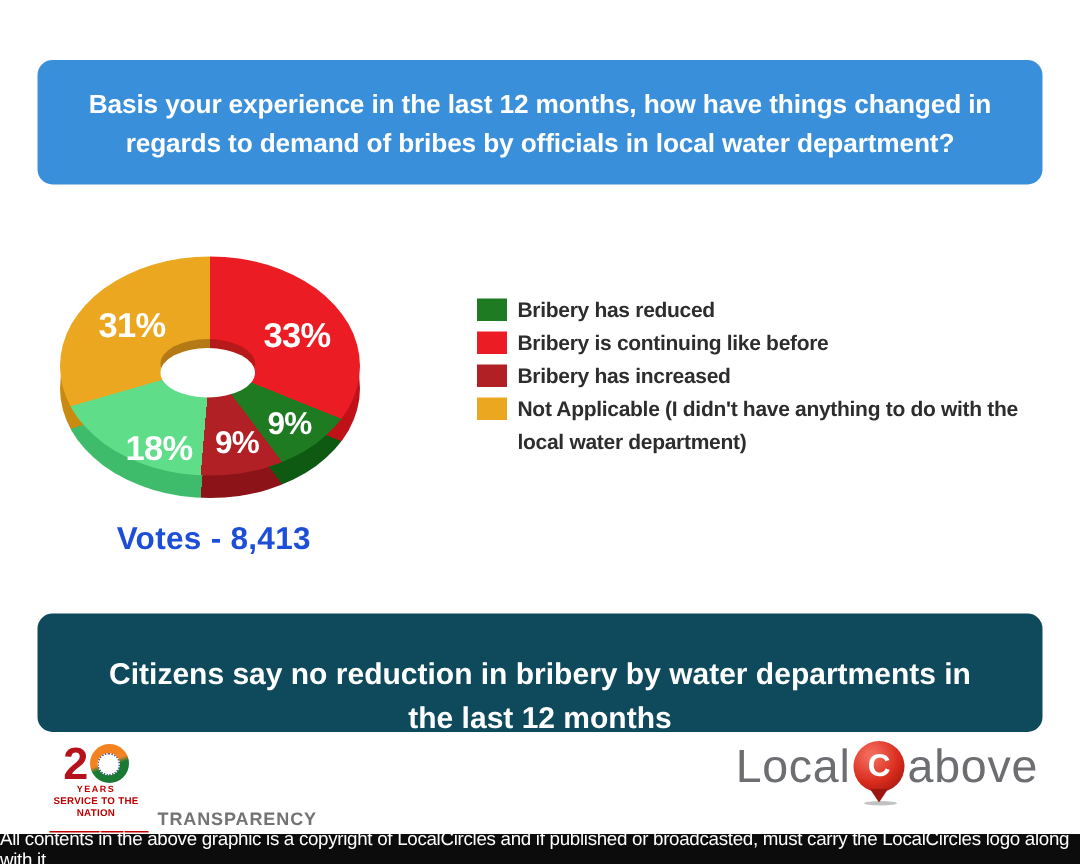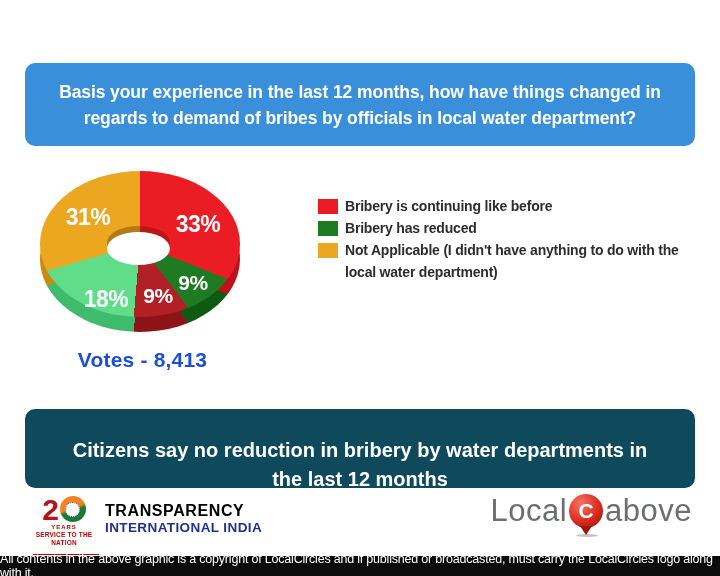--- a/index.html
+++ b/index.html
@@ -7,21 +7,21 @@
   body { font-family:"Liberation Sans", sans-serif; }
   .stage {
     position:relative; width:720px; height:576px; background:#ffffff;
     overflow:hidden; margin:0 auto;
   }
 
   
   .banner-q {
     position:absolute; left:25px; top:40px; width:670px; height:83px;
     border-radius:10px; background:#3a8fda;
-    display:flex; align-items:center; justify-content:center;margin-top:23px;
+    display:flex; align-items:center; justify-content:center;
   }
   .banner-q .txt {
     color:#ffffff; font-weight:bold; font-size:17.5px; line-height:26px;
     text-align:center; padding:0 30px; letter-spacing:-0.1px;
   }
   .banner-r {
     position:absolute; left:25px; top:409px; width:670px; height:79px;
     border-radius:10px; background:#0e4a5c;
     display:flex; align-items:center; justify-content:center;
   }
@@ -80,21 +80,21 @@
     display:flex; align-items:center; justify-content:center;
   }
   .ti-chakra {
     width:15px; height:15px; border-radius:50%; background:#ffffff;
     border:1.5px dotted #555a8f;
   }
   .ti-years { color:#c00000; font-size:6px; font-weight:bold; letter-spacing:1px; line-height:7px; }
   .ti-service { color:#c00000; font-size:6.5px; font-weight:bold; line-height:8px; letter-spacing:0.2px; }
   .ti-url { color:#c00000; font-size:5.5px; line-height:7px; border-top:1px solid #c00000; display:inline-block; padding-top:1px; }
   .ti-text { margin-left:10px; padding-top:5px; }
-  .ti-name1 { color:#000000; font-weight:bold; font-size:16px; line-height:19px; letter-spacing:0.6px; }
+  .ti-name1 { color:#737373; font-weight:bold; font-size:12px; line-height:19px; letter-spacing:0.6px;margin-top:36px; }
   .ti-name2 { color:#1e3092; font-weight:bold; font-size:13.5px; line-height:16px; letter-spacing:0.4px; }
 
   .lc-logo { position:absolute; right:28px; top:492px; display:flex; align-items:flex-start; }
   .lc-word { color:#6d6e71; font-size:31px; line-height:38px; letter-spacing:0.5px; }
   .lc-pin { position:relative; width:36px; height:44px; margin:0 1px; }
   .lc-pin-circle {
     position:absolute; left:1px; top:2px; width:34px; height:34px; border-radius:50%;
     background:radial-gradient(circle at 35% 28%, #f2695a 8%, #d92c1d 55%, #8e0f0b 100%);
     display:flex; align-items:center; justify-content:center;
     color:#ffffff; font-weight:bold; font-size:21px;
@@ -133,26 +133,30 @@
     <div class="pct pct-33">33%</div>
     <div class="pct small pct-9g">9%</div>
     <div class="pct small pct-9m">9%</div>
     <div class="pct pct-18">18%</div>
     <div class="pct pct-31">31%</div>
   </div>
   <div class="votes">Votes - 8,413</div>
 
   <div class="legend">
     <div class="lrow">
+      <div class="swatch" style="background: rgb(30, 123, 34);"></div>
+      <div class="ltext">Bribery has reduced</div>
+    </div>
+    <div class="lrow">
       <div class="swatch" style="background: rgb(236, 28, 36);"></div>
       <div class="ltext">Bribery is continuing like before</div>
     </div>
     <div class="lrow">
-      <div class="swatch" style="background: rgb(30, 123, 34);"></div>
-      <div class="ltext">Bribery has reduced</div>
+      <div class="swatch" style="background: rgb(176, 32, 37);"></div>
+      <div class="ltext">Bribery has increased</div>
     </div>
     <div class="lrow">
       <div class="swatch" style="background: rgb(234, 167, 31);"></div>
       <div class="ltext">Not Applicable (I didn't have anything to do with the local water department)</div>
     </div>
   </div>
 
   <div class="banner-r" style="background: rgb(14, 74, 92);">
     <div class="txt">Citizens say no reduction in bribery by water departments in the last 12 months</div>
   </div>

